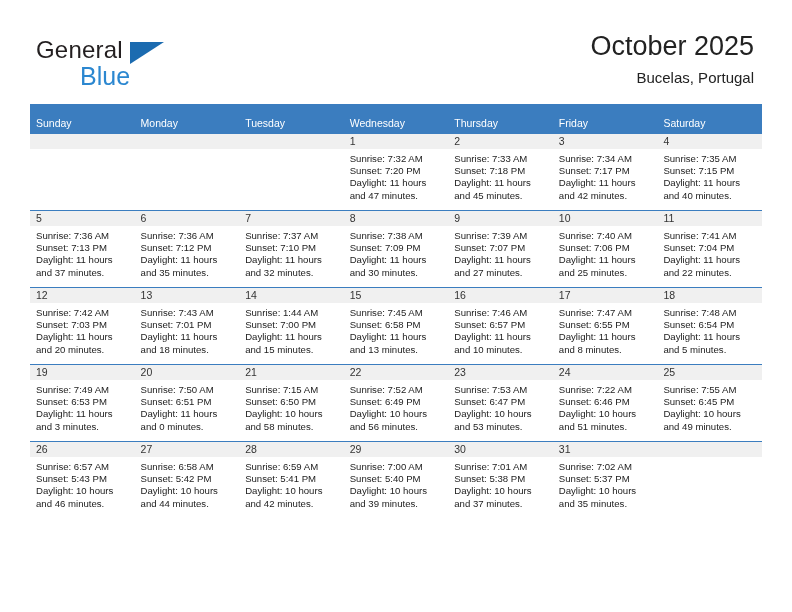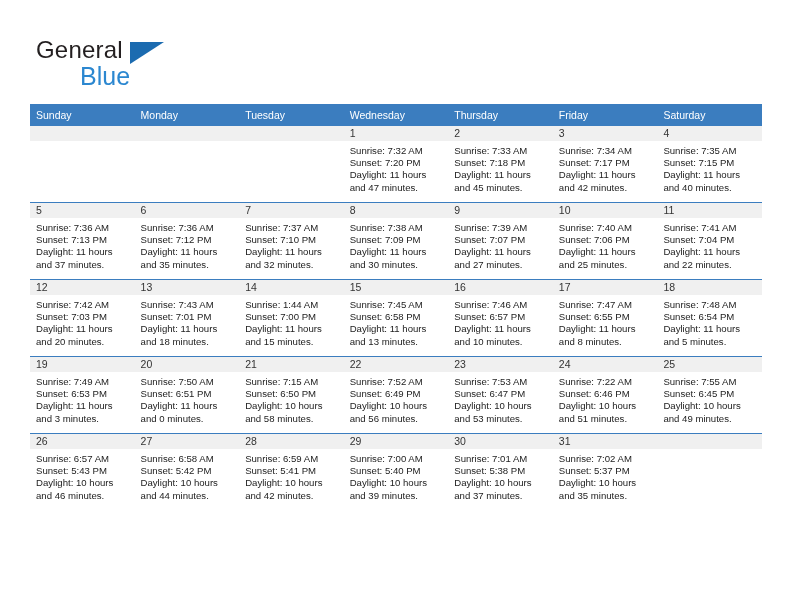--- a/index.html
+++ b/index.html
@@ -89,21 +89,21 @@
     width: 732px;
     border-collapse: collapse;
     table-layout: fixed;
   }
   .calendar th {
     background: #3B7DBF;
     color: #ffffff;
     font-size: 10.5px;
     font-weight: normal;
     text-align: left;
-    padding: 4px 0 4px 6px;
+    padding: 12px 0 4px 6px;
     height: 14px;
     border: none;
   }
   .calendar td {
     vertical-align: top;
     padding: 0;
     border: none;
     border-top: 1px solid #3B7DBF;
     height: 76px;
     width: 104.57px;
@@ -139,20 +139,24 @@
 <div class="page">
 
   <div class="header">
 
     <div class="logo">
       <span class="logo-general">General</span>
       <span class="logo-triangle"></span>
       <span class="logo-blue">Blue</span>
     </div>
 
+    <div class="title-block">
+      <div class="cal-title">October 2025</div>
+      <div class="cal-subtitle">Bucelas, Portugal</div>
+    </div>
 
   </div>
 
   <table class="calendar">
     <thead>
       <tr>
         <th>Sunday</th>
         <th>Monday</th>
         <th>Tuesday</th>
         <th>Wednesday</th>

